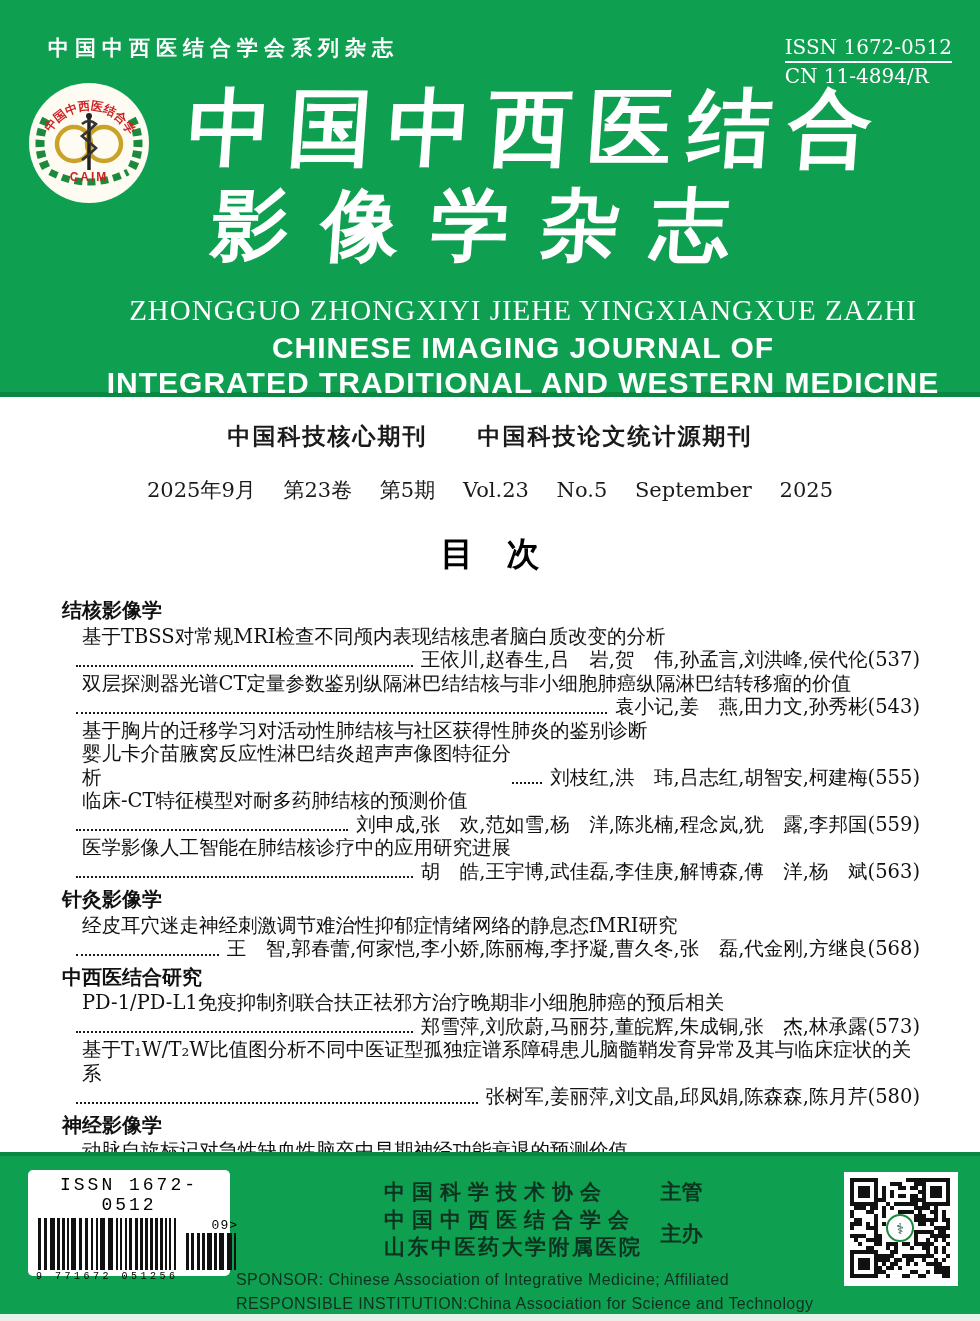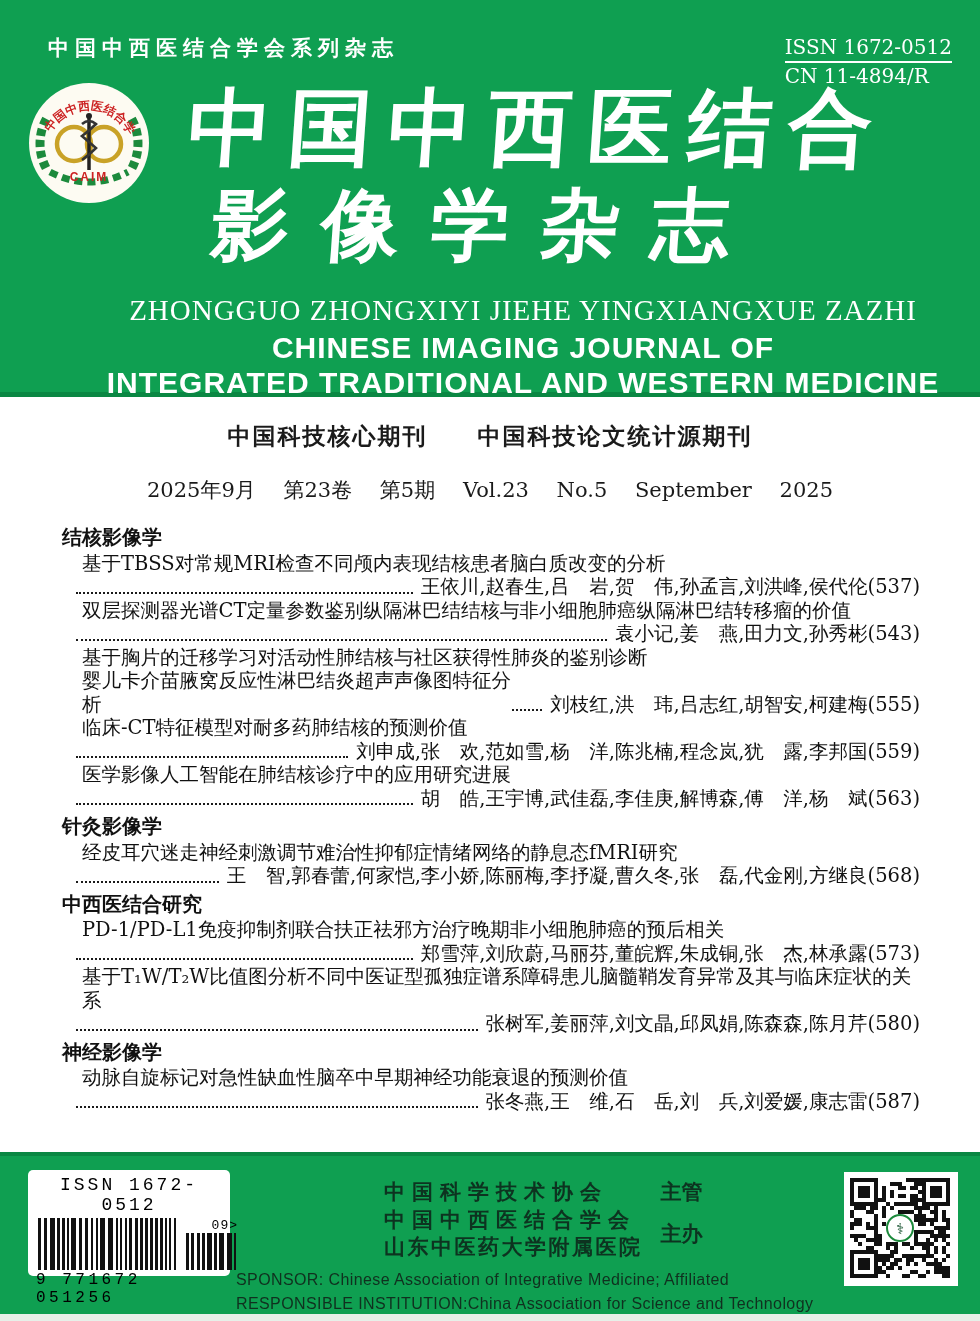--- a/index.html
+++ b/index.html
@@ -39,21 +39,21 @@
   
   .bottom-band { position:relative; height:162px; background:#0f9f51; border-top:4px solid #0a8743; display:flex; padding:14px 22px 0 28px; }
   .barcode-box { width:202px; height:106px; background:#fff; border-radius:5px; padding:5px 8px 0; flex:none; }
   .bc-issn { font-family:"Liberation Mono", monospace; font-size:18px; letter-spacing:3px; text-align:center; color:#000; }
   .bars-row { display:flex; align-items:flex-end; margin-top:3px; padding:0 2px; }
   .bars-main { display:flex; height:52px; }
   .bar { background:#111; }
   .addon { margin-left:8px; }
   .addon-label { font-family:"Liberation Mono", monospace; font-size:13px; letter-spacing:1px; text-align:right; color:#000; }
   .bars-addon { display:flex; height:37px; }
-  .bc-digits { font-family:"Liberation Mono", monospace; font-size:16px; letter-spacing:3.5px; color:#000; margin-top:1px; }
+  .bc-digits { font-family:"Liberation Mono", monospace; font-size:10px; letter-spacing:3.5px; color:#000; margin-top:1px; }
 
   .mid-col { flex:1; padding-left:6px; color:#0d3320; }
   .pub-cn { display:grid; grid-template-columns:max-content max-content; column-gap:18px; width:max-content; margin-left:148px; margin-top:8px;
             font-size:21px; font-weight:600; line-height:1.32; }
   .pub-line { letter-spacing:7px; }
   .pub-line.tight { letter-spacing:2.5px; }
   .pub-role { font-weight:600; }
   .role-span { grid-column:2; grid-row:2 / span 2; align-self:center; }
   .pub-en { margin-top:7px; font-size:16px; letter-spacing:0.4px; line-height:1.5; color:#10301f; }
   .pub-en .indent { padding-left:52px; }
@@ -99,20 +99,21 @@
     </div>
 
     <div class="pinyin">ZHONGGUO ZHONGXIYI JIEHE YINGXIANGXUE ZAZHI</div>
     <div class="en-title en1">CHINESE IMAGING JOURNAL OF</div>
     <div class="en-title en2">INTEGRATED TRADITIONAL AND WESTERN MEDICINE</div>
   </header>
 
   <main class="white-panel">
     <div class="core-line">中国科技核心期刊　　中国科技论文统计源期刊</div>
     <div class="issue-line">2025年9月　 第23卷 　第5期 　Vol.23 　No.5 　September 　2025</div>
+    <h2 class="toc-heading">目　次</h2>
     <div class="toc" id="toc">
         <div class="toc-section">结核影像学</div>
         <div class="toc-title">基于TBSS对常规MRI检查不同颅内表现结核患者脑白质改变的分析</div>
         <div class="toc-authors-row">
           <span class="dots"></span>
           <span class="authors">王依川,赵春生,吕　岩,贺　伟,孙孟言,刘洪峰,侯代伦(537)</span>
         </div>
         <div class="toc-title">双层探测器光谱CT定量参数鉴别纵隔淋巴结结核与非小细胞肺癌纵隔淋巴结转移瘤的价值</div>
         <div class="toc-authors-row">
           <span class="dots"></span>

